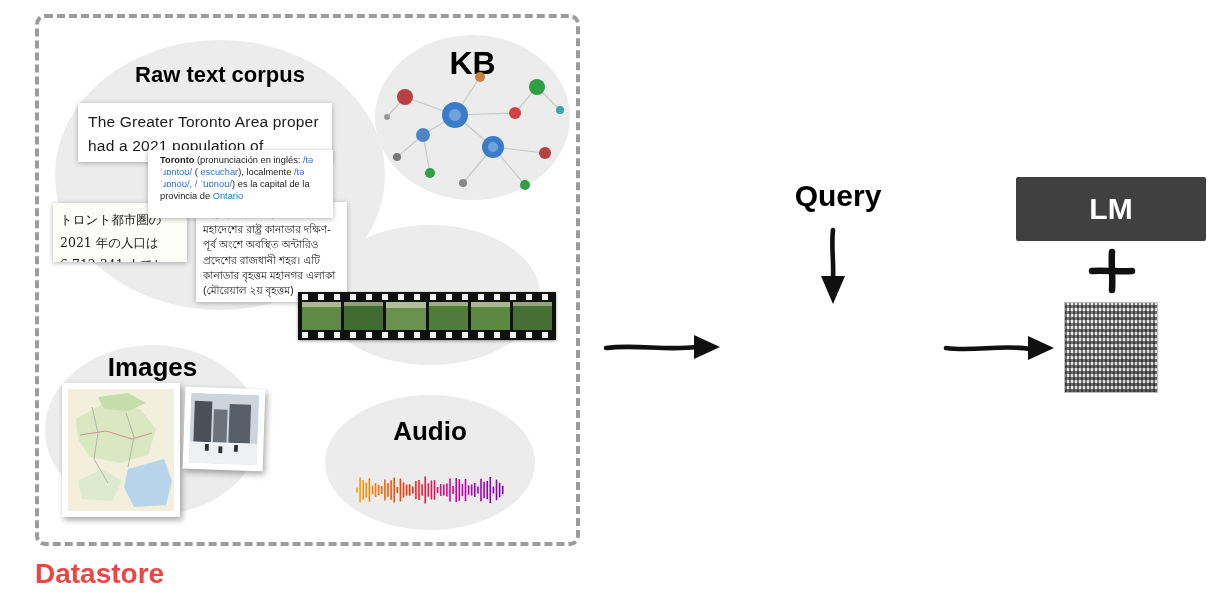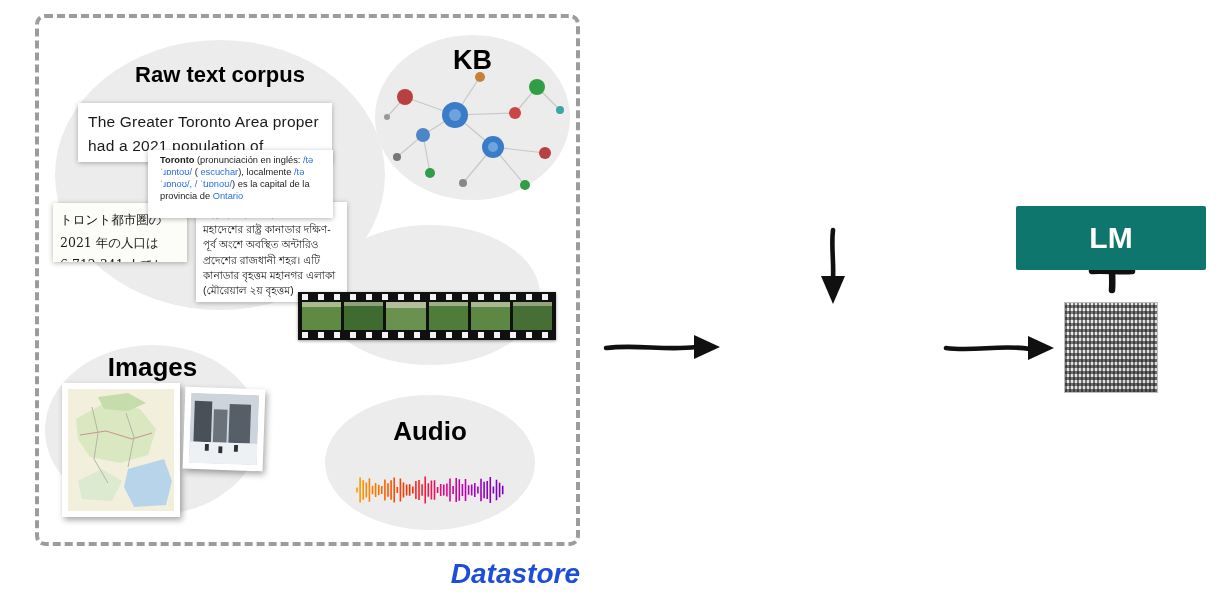--- a/index.html
+++ b/index.html
@@ -2,33 +2,33 @@
 <html><head>
 <meta charset="utf-8">
 <style>
   * { margin:0; padding:0; box-sizing:border-box; }
   html,body { background:#fff; font-family:"Liberation Sans", sans-serif; }
   .stage { position:relative; width:1224px; height:598px; background:#fff; overflow:hidden; }
 
   
   .datastore-box { position:absolute; left:35px; top:14px; width:545px; height:532px;
     background:#fff; border:4px dashed #9c9c9c; border-radius:10px; }
-  .datastore-label { position:absolute; left:35px; top:558px; width:545px; text-align:right;
-    font-size:28px; font-weight:600; color:#1d4ed8;font-style:italic; }
+  .datastore-label { position:absolute; left:35px; top:558px; width:545px; text-align:left;
+    font-size:28px; font-weight:600; color:#ef4444; }
 
   .blob { position:absolute; background:#ececec; border-radius:50%; }
   .blob-rawtext { left:55px; top:40px;  width:330px; height:270px; }
   .blob-kb      { left:375px; top:35px; width:195px; height:165px; }
   .blob-video   { left:320px; top:225px; width:220px; height:140px; }
   .blob-images  { left:45px;  top:345px; width:215px; height:170px; }
   .blob-audio   { left:325px; top:395px; width:210px; height:135px; }
 
   .group-title { position:absolute; text-align:center; font-weight:700; color:#000; }
   .t-rawtext { left:55px;  top:62px;  width:330px; font-size:22px; }
-  .t-kb      { left:375px; top:45px;  width:195px; font-size:27px; }
+  .t-kb      { left:375px; top:45px;  width:195px; font-size:32px; }
   .t-video   { left:320px; top:250px; width:220px; font-size:26px; }
   .t-images  { left:45px;  top:352px; width:215px; font-size:26px; }
   .t-audio   { left:325px; top:416px; width:210px; font-size:26px; }
 
   
   .card { position:absolute; background:#fff; box-shadow:0 1px 5px rgba(0,0,0,.3); color:#1a1a1a; overflow:hidden; }
   .card-en { left:78px; top:103px; width:254px; height:59px; z-index:1;
     font-size:15.5px; line-height:1.55; padding:7px 8px 4px 10px; letter-spacing:.2px; }
   .card-es { left:148px; top:150px; width:185px; height:68px; z-index:3;
     font-size:9.3px; line-height:1.3; padding:4px 12px; }
@@ -190,20 +190,21 @@
         <stop offset="0.82" stop-color="#a400c8"></stop>
         <stop offset="1" stop-color="#7a00b8"></stop>
       </linearGradient>
     </defs>
     <line x1="0" y1="18" x2="152" y2="18" stroke="url(#wg)" stroke-width="1.5"></line>
     <path d="M2.0 15.5 L2.0 20.5 M5.1 5.4 L5.1 30.6 M8.2 8.3 L8.2 27.7 M11.3 10.5 L11.3 25.5 M14.4 6.2 L14.4 29.8 M17.5 13.8 L17.5 22.2 M20.6 11.0 L20.6 25.0 M23.7 12.7 L23.7 23.3 M26.8 13.9 L26.8 22.1 M29.9 7.6 L29.9 28.4 M33.0 11.3 L33.0 24.7 M36.1 8.2 L36.1 27.8 M39.2 5.4 L39.2 30.6 M42.3 15.0 L42.3 21.0 M45.4 6.4 L45.4 29.6 M48.5 10.6 L48.5 25.4 M51.6 12.6 L51.6 23.4 M54.7 12.2 L54.7 23.8 M57.8 14.5 L57.8 21.5 M60.9 8.9 L60.9 27.1 M64.0 8.1 L64.0 27.9 M67.1 12.3 L67.1 23.7 M70.2 4.5 L70.2 31.5 M73.3 11.3 L73.3 24.7 M76.4 8.5 L76.4 27.5 M79.5 8.2 L79.5 27.8 M82.6 15.0 L82.6 21.0 M85.7 11.9 L85.7 24.1 M88.8 12.4 L88.8 23.6 M91.9 11.4 L91.9 24.6 M95.0 6.5 L95.0 29.5 M98.1 14.0 L98.1 22.0 M101.2 5.9 L101.2 30.1 M104.3 7.3 L104.3 28.7 M107.4 12.1 L107.4 23.9 M110.5 7.1 L110.5 28.9 M113.6 13.2 L113.6 22.8 M116.7 12.5 L116.7 23.5 M119.8 11.1 L119.8 24.9 M122.9 14.6 L122.9 21.4 M126.0 6.7 L126.0 29.3 M129.1 9.8 L129.1 26.2 M132.2 9.1 L132.2 26.9 M135.3 5.0 L135.3 31.0 M138.4 14.5 L138.4 21.5 M141.5 7.8 L141.5 28.2 M144.6 10.7 L144.6 25.3 M147.7 13.8 L147.7 22.2 " stroke="url(#wg)" stroke-width="1.6" fill="none"></path>
   </svg>
 
   <div class="datastore-label">Datastore</div>
 
+  <div class="query-label">Query</div>
 
   <svg class="arrow-svg a1" viewBox="0 0 122 45">
     <path d="M6 23 C36 19 66 26 96 22" fill="none" stroke="#101010" stroke-width="4.6" stroke-linecap="round"></path>
     <polygon points="94,10 120,22 94,34" fill="#101010"></polygon>
   </svg>
 
   <svg class="arrow-svg a-down" viewBox="0 0 40 84">
     <path d="M20 6 C18 22 21 38 20 54" fill="none" stroke="#101010" stroke-width="4.6" stroke-linecap="round"></path>
     <polygon points="8,52 32,52 20,80" fill="#101010"></polygon>
   </svg>
@@ -214,15 +215,15 @@
     <polygon points="88,10 114,22 88,34" fill="#101010"></polygon>
   </svg>
 
   <div class="docs-img"></div>
 
   <svg class="plus-svg" viewBox="0 0 48 46">
     <path d="M24 4 C23 15 25 30 24 42" fill="none" stroke="#101010" stroke-width="6.5" stroke-linecap="round"></path>
     <path d="M4 23 C15 22 33 24 44 23" fill="none" stroke="#101010" stroke-width="6.5" stroke-linecap="round"></path>
   </svg>
 
-  <div class="node-box lm-box" style="background: #0f766e; margin-top: 29px;">LM</div>
+  <div class="node-box lm-box" style="background: #404040;">LM</div>
 
 </div>
 
 </body></html>

